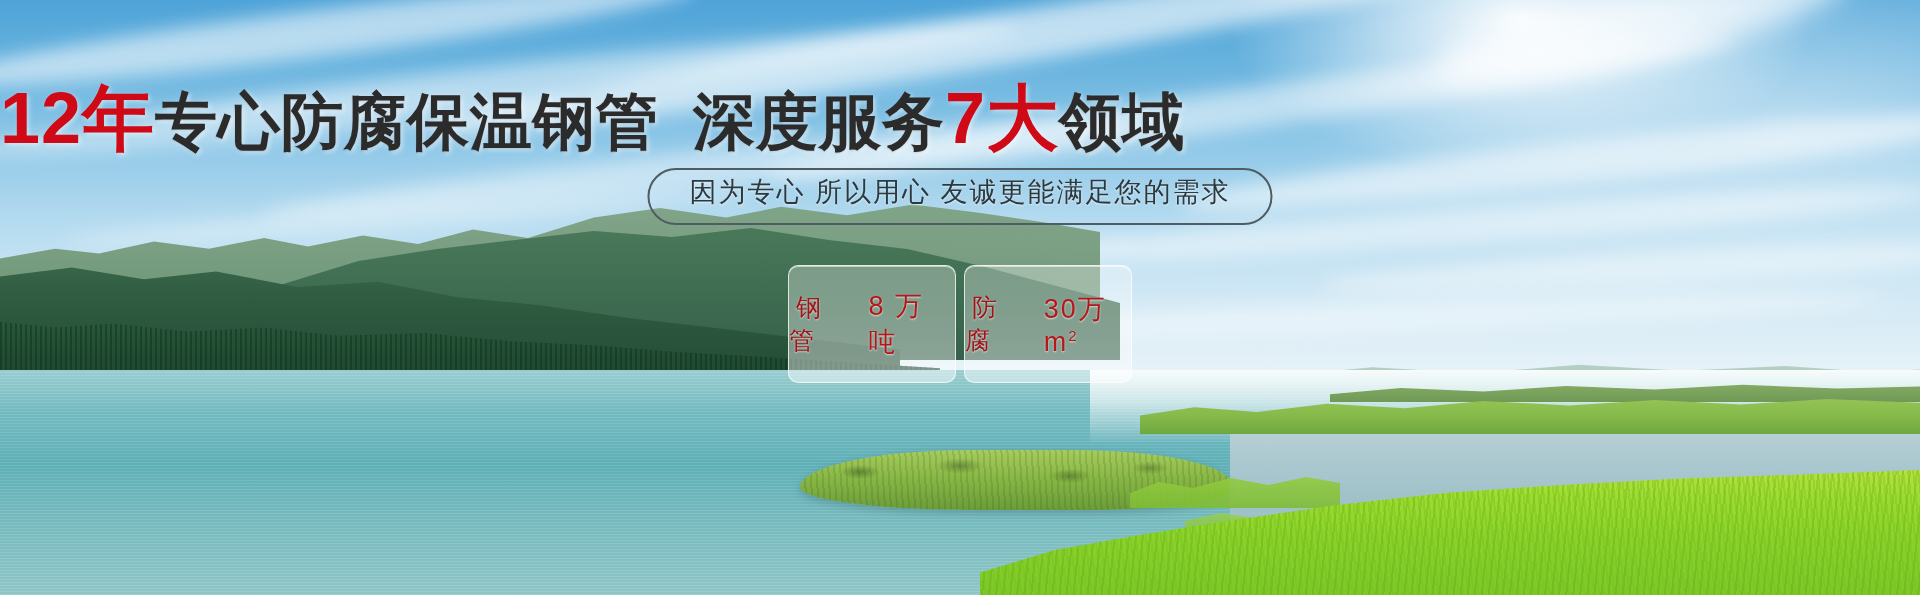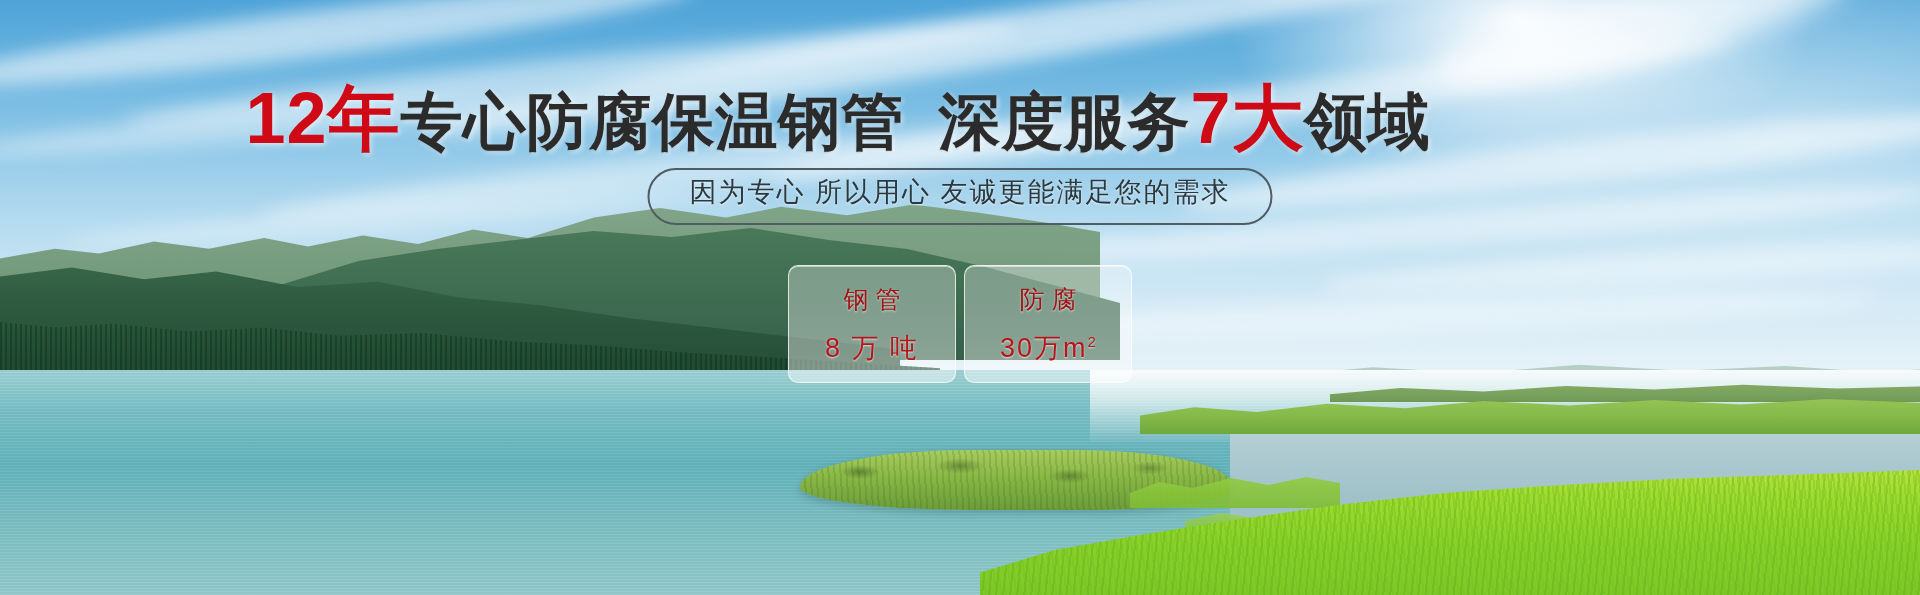--- a/index.html
+++ b/index.html
@@ -150,21 +150,20 @@
   .grass-edge-left {
     position:absolute; left:1185px; top:497px; width:180px; height:40px;
     background:linear-gradient(to bottom,#a8d94b 0%,#86c23a 100%);
     clip-path:polygon(0% 60%, 20% 40%, 44% 56%, 68% 36%, 88% 52%, 100% 44%, 100% 100%, 0% 100%);
     opacity:.8;
   }
 
   
   .headline {
     position:absolute; left:0; top:82px; width:1676px;
-    text-align:center;
     white-space:nowrap;
     font-size:62px;
     font-weight:bold;
     letter-spacing:1px;
     line-height:1;
     color:#2b2b2b;
     text-shadow:2px 2px 5px rgba(255,255,255,0.55), 0 1px 2px rgba(0,0,0,0.18);
   }
   .headline .red {
     color:#cf0a16;
@@ -193,21 +192,21 @@
     transform:translateX(-50%);
     display:flex;
     gap:8px;
   }
   .card {
     width:168px; height:118px;
     border:1px solid rgba(255,255,255,0.75);
     border-radius:10px;
     background:linear-gradient(to bottom, rgba(255,255,255,0.30) 0%, rgba(255,255,255,0.38) 55%, rgba(255,255,255,0.46) 100%);
     display:flex;
-    flex-direction:column;
+    flex-direction:row;
     align-items:center;
     justify-content:center;
     gap:14px;
     box-shadow:inset 0 1px 0 rgba(255,255,255,0.55);
   }
   .card-label {
     font-size:25px;
     letter-spacing:7px;
     text-indent:7px;
     color:#a01317;

